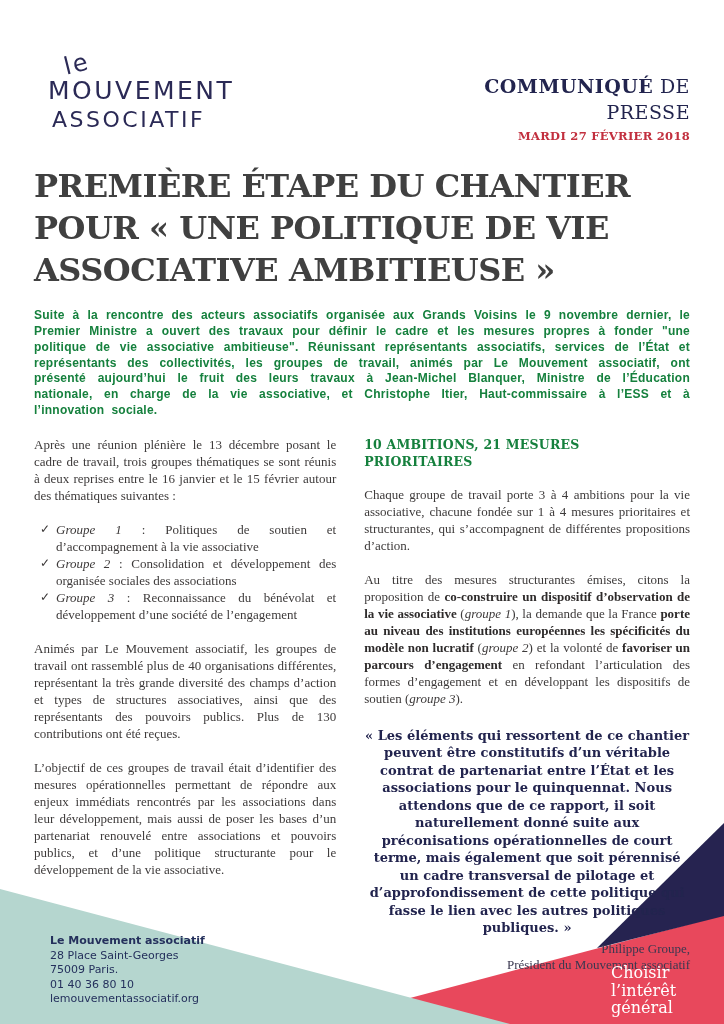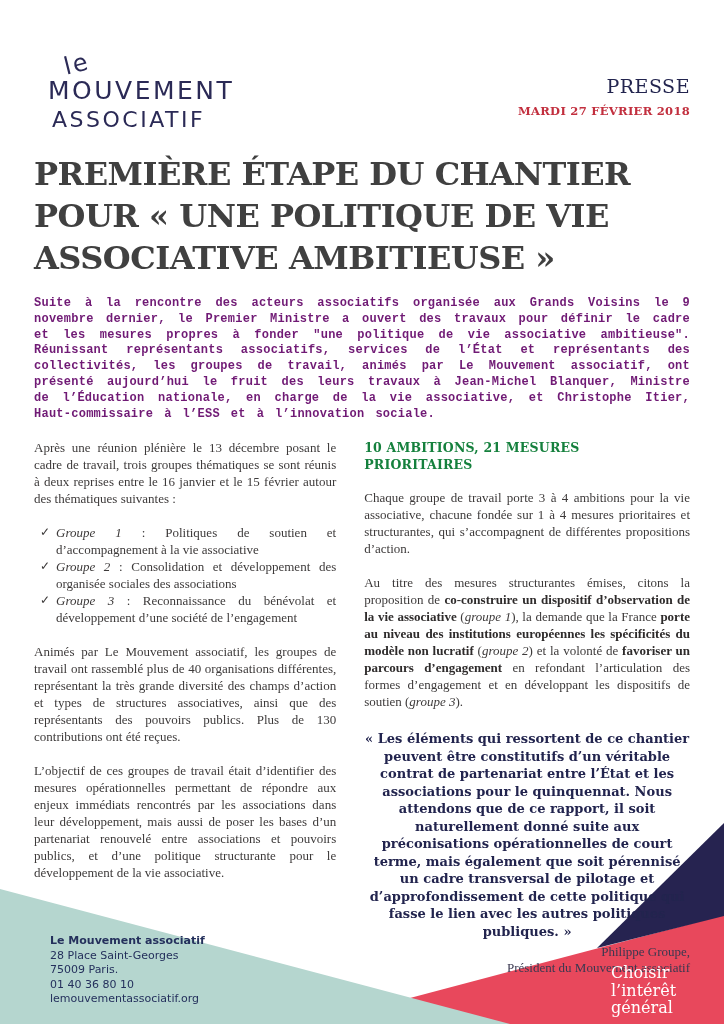--- a/index.html
+++ b/index.html
@@ -29,23 +29,23 @@
   .kicker .b { font-weight:bold; }
   .date-line { font-family:"DejaVu Serif", serif; font-weight:bold; font-size:11.5px; color:#c22f3e; margin-top:4px; letter-spacing:0.3px; }
 
   
   .title { margin-top:22px; color:#404040; font-family:"DejaVu Serif", serif; font-size:32px; line-height:42px; letter-spacing:-0.5px; }
   .title .t1 { font-weight:bold; }
 
   
   .intro {
     margin-top:17px;
-    font-family:Liberation Mono, monospace;
+    font-family:Liberation Sans, sans-serif;
     font-weight:bold; font-size:12px; line-height:15.8px;
-    color:#701a75; text-align:justify;
+    color:#15803d; text-align:justify;
     letter-spacing:0.25px; word-spacing:3.5px;
   }
 
   
   .columns { display:flex; gap:28px; margin-top:17px; }
   .col { font-size:13px; line-height:17px; color:#3d3a3a; text-align:justify; }
   .col-left  { width:308px; }
   .col-right { width:332px; }
   .col p { margin-bottom:17px; }
 
@@ -89,20 +89,21 @@
 
   <div class="content">
 
     <div class="hdr">
       <div class="logo">
         <div class="logo-le">le</div>
         <div class="logo-mouvement">MOUVEMENT</div>
         <div class="logo-associatif">ASSOCIATIF</div>
       </div>
       <div class="masthead">
+        <div class="kicker"><span class="b">COMMUNIQUÉ</span><span> DE</span></div>
         <div class="kicker">PRESSE</div>
         <div class="date-line">MARDI 27 FÉVRIER 2018</div>
       </div>
     </div>
 
     <h1 class="title">
       <div class="t1">PREMIÈRE ÉTAPE DU CHANTIER</div>
       <div class="t2">POUR « UNE POLITIQUE DE VIE</div>
       <div class="t3">ASSOCIATIVE AMBITIEUSE »</div>
     </h1>

